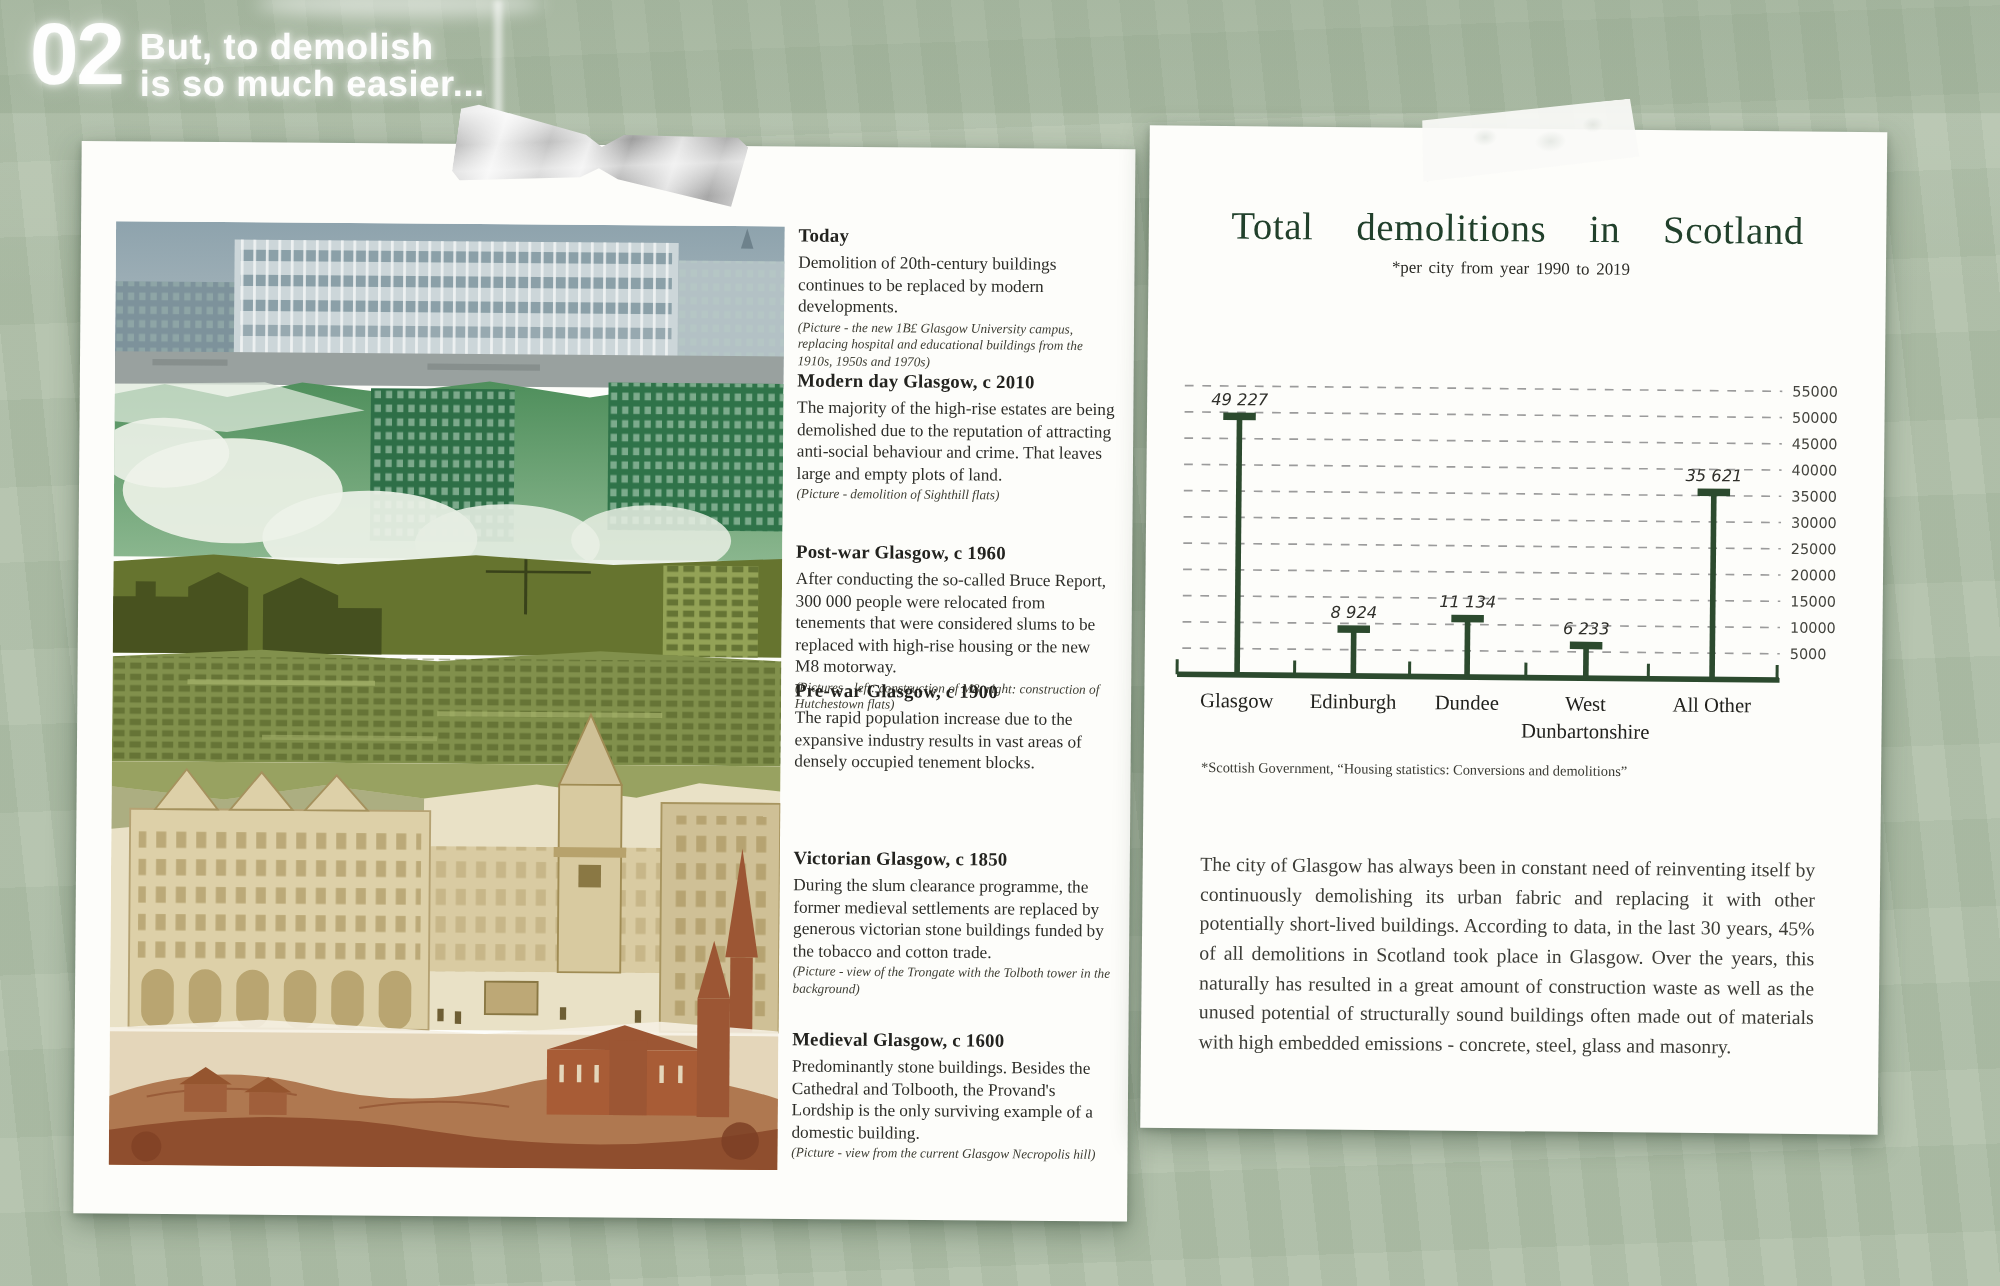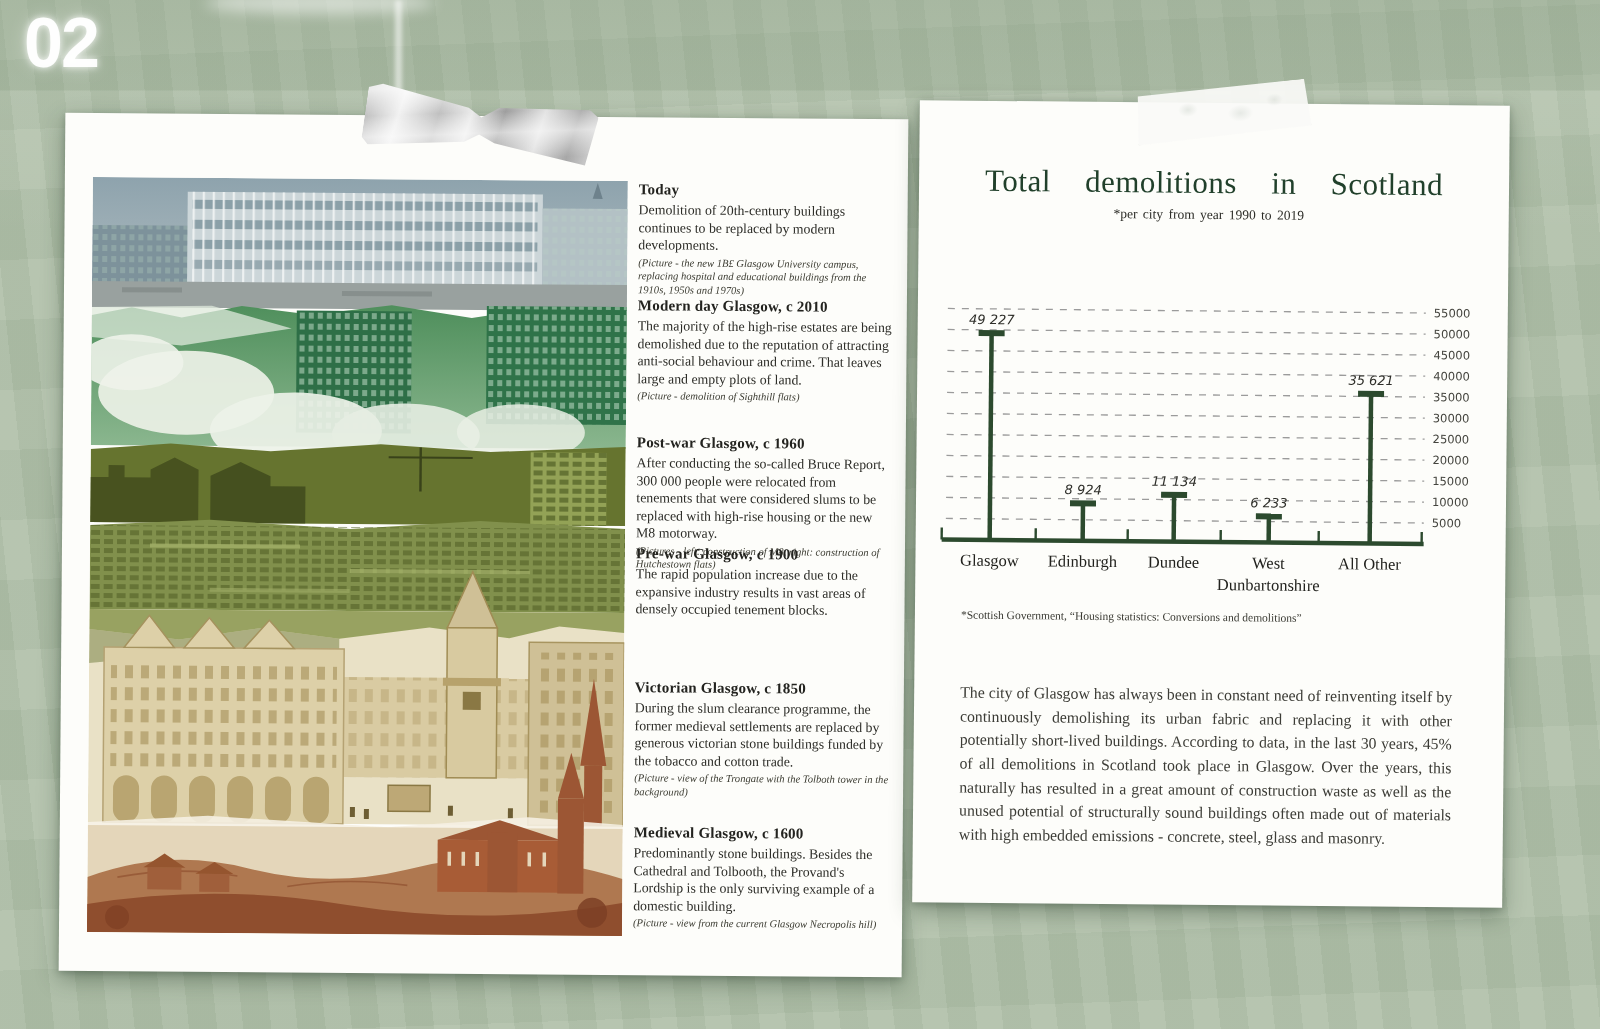--- a/index.html
+++ b/index.html
@@ -70,20 +70,24 @@
 </head>
 <body>
 
 <div class="stage">
 
   <div class="spray-smear"></div>
   <div class="spray-rule"></div>
 
   <div class="spray-header">
     <div class="spray-number">02</div>
+    <div class="spray-lines">
+      <div>But, to demolish</div>
+      <div>is so much easier...</div>
+    </div>
   </div>
 
   <div class="paper paper-left">
 
     <svg class="collage" viewBox="0 0 535 755" preserveAspectRatio="none">
       <defs>
         <linearGradient id="skyG" x1="0" y1="0" x2="0" y2="1">
           <stop offset="0" stop-color="#8ea3ad"></stop>
             <stop offset="1" stop-color="#b2bec2"></stop>
         </linearGradient>

